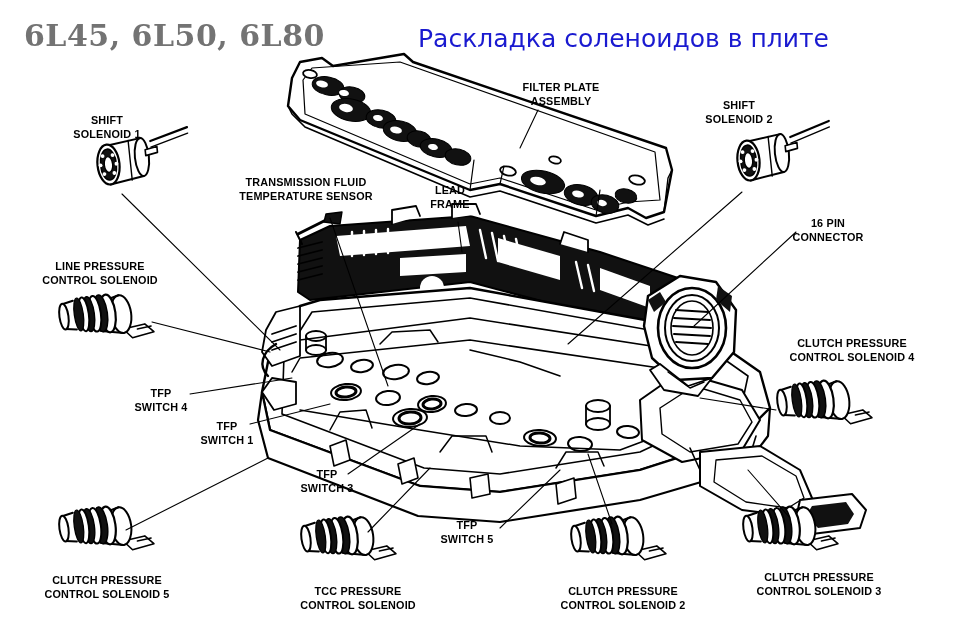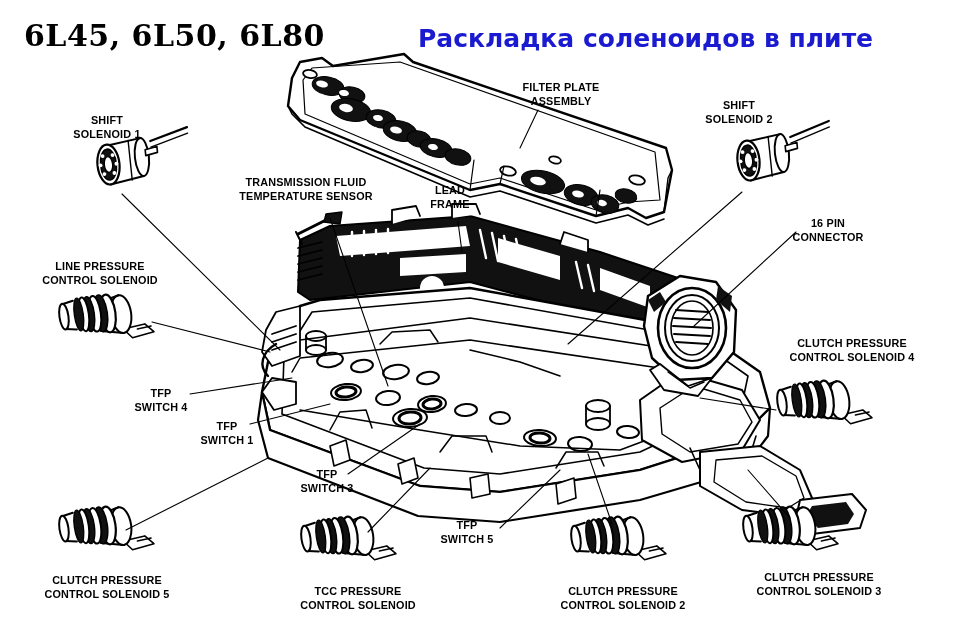--- a/index.html
+++ b/index.html
@@ -25,29 +25,29 @@
   }
   
   .title-model {
     position: absolute;
     left: 24px;
     top: 18px;
     font-family: "DejaVu Serif", serif;
     font-weight: bold;
     font-size: 30px;
     letter-spacing: 0.5px;
-    color: #000000;
+    color: #737373;
     white-space: nowrap;
   }
   .title-ru {
     position: absolute;
     left: 418px;
     top: 24px;
     font-family: "DejaVu Sans", sans-serif;
-    font-weight: bold;
+    font-weight: normal;
     font-size: 25px;
     color: #1a1ad0;
     white-space: nowrap;
   }
   
   .callout {
     position: absolute;
     font-family: "Liberation Sans", sans-serif;
     font-weight: bold;
     font-size: 11.5px;

